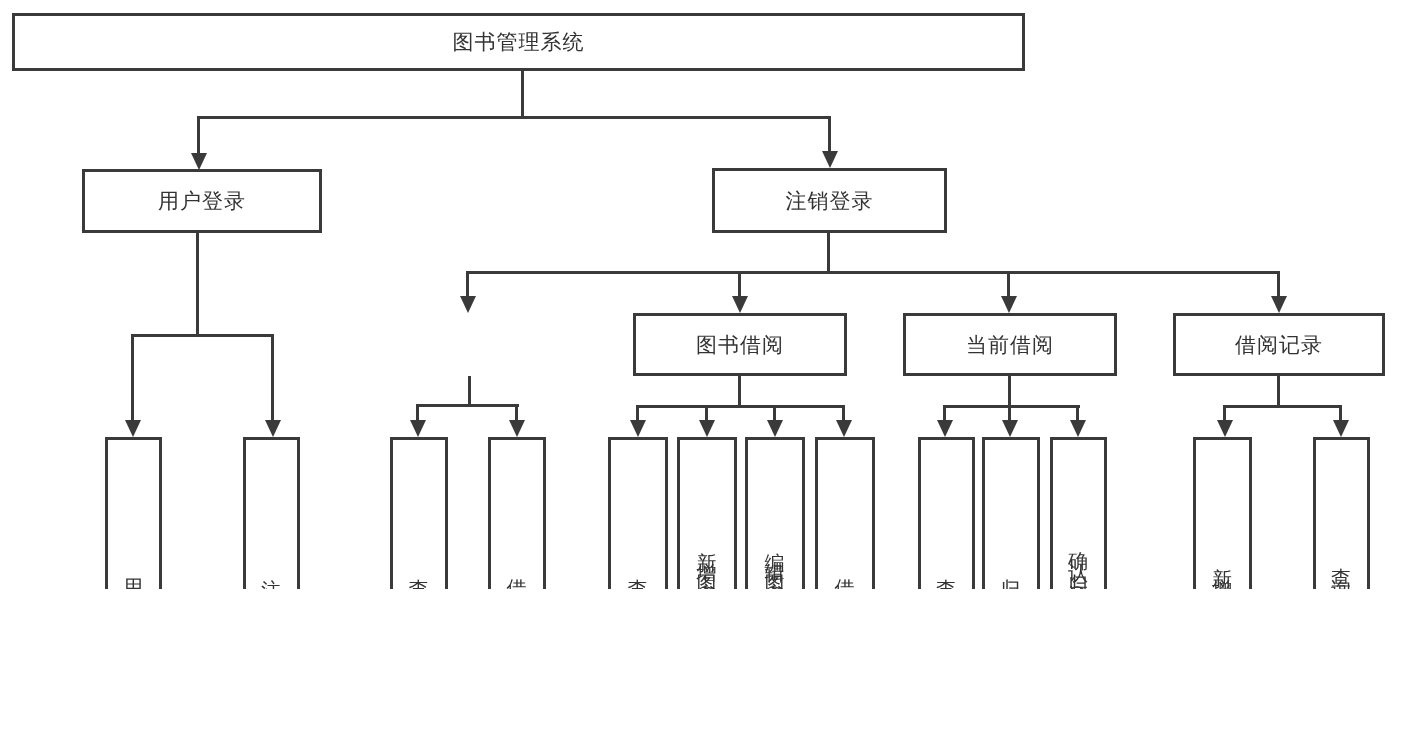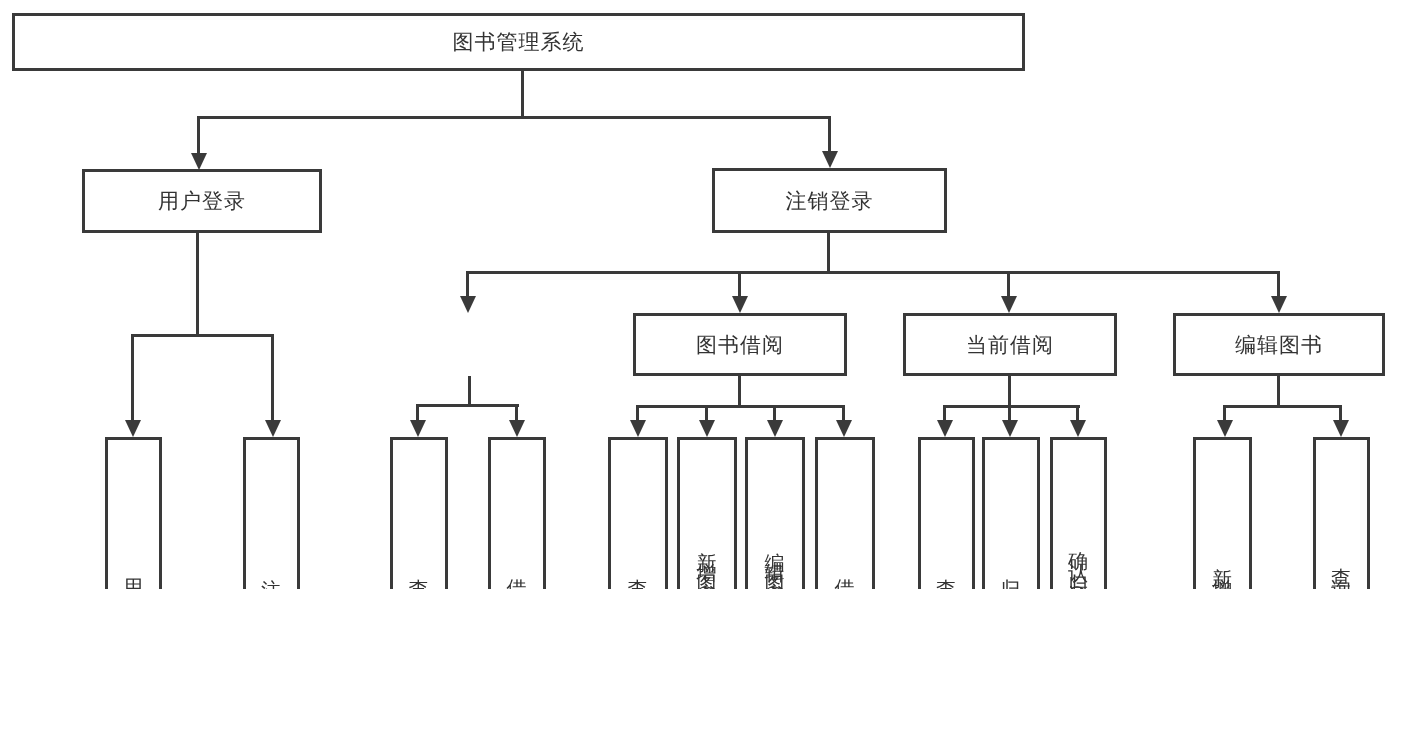--- a/index.html
+++ b/index.html
@@ -98,21 +98,21 @@
   <div class="ah" style="left:1217px;top:420px"></div>
   <div class="ah" style="left:1333px;top:420px"></div>
 
   <div class="node" style="left:12px;top:13px;width:1013px;height:58px">图书管理系统</div>
 
   <div class="node" style="left:82px;top:169px;width:240px;height:64px">用户登录</div>
   <div class="node" style="left:712px;top:168px;width:235px;height:65px">注销登录</div>
 
   <div class="node" style="left:633px;top:313px;width:214px;height:63px">图书借阅</div>
   <div class="node" style="left:903px;top:313px;width:214px;height:63px">当前借阅</div>
-  <div class="node" style="left:1173px;top:313px;width:212px;height:63px">编辑图书</div>
+  <div class="node" style="left:1173px;top:313px;width:212px;height:63px">借阅记录</div>
 
   <div class="node leaf" style="left:105px;top:437px;width:57px;height:296px">用户登录</div>
   <div class="node leaf" style="left:243px;top:437px;width:57px;height:296px">注销登录</div>
 
   <div class="node leaf" style="left:390px;top:437px;width:58px;height:296px">查询图书</div>
   <div class="node leaf" style="left:488px;top:437px;width:58px;height:296px">借阅图书</div>
 
   <div class="node leaf" style="left:608px;top:437px;width:60px;height:296px">查询图书</div>
   <div class="node leaf" style="left:677px;top:437px;width:60px;height:296px">新增图书（管理员）</div>
   <div class="node leaf" style="left:745px;top:437px;width:60px;height:296px">编辑图书（管理员）</div>

